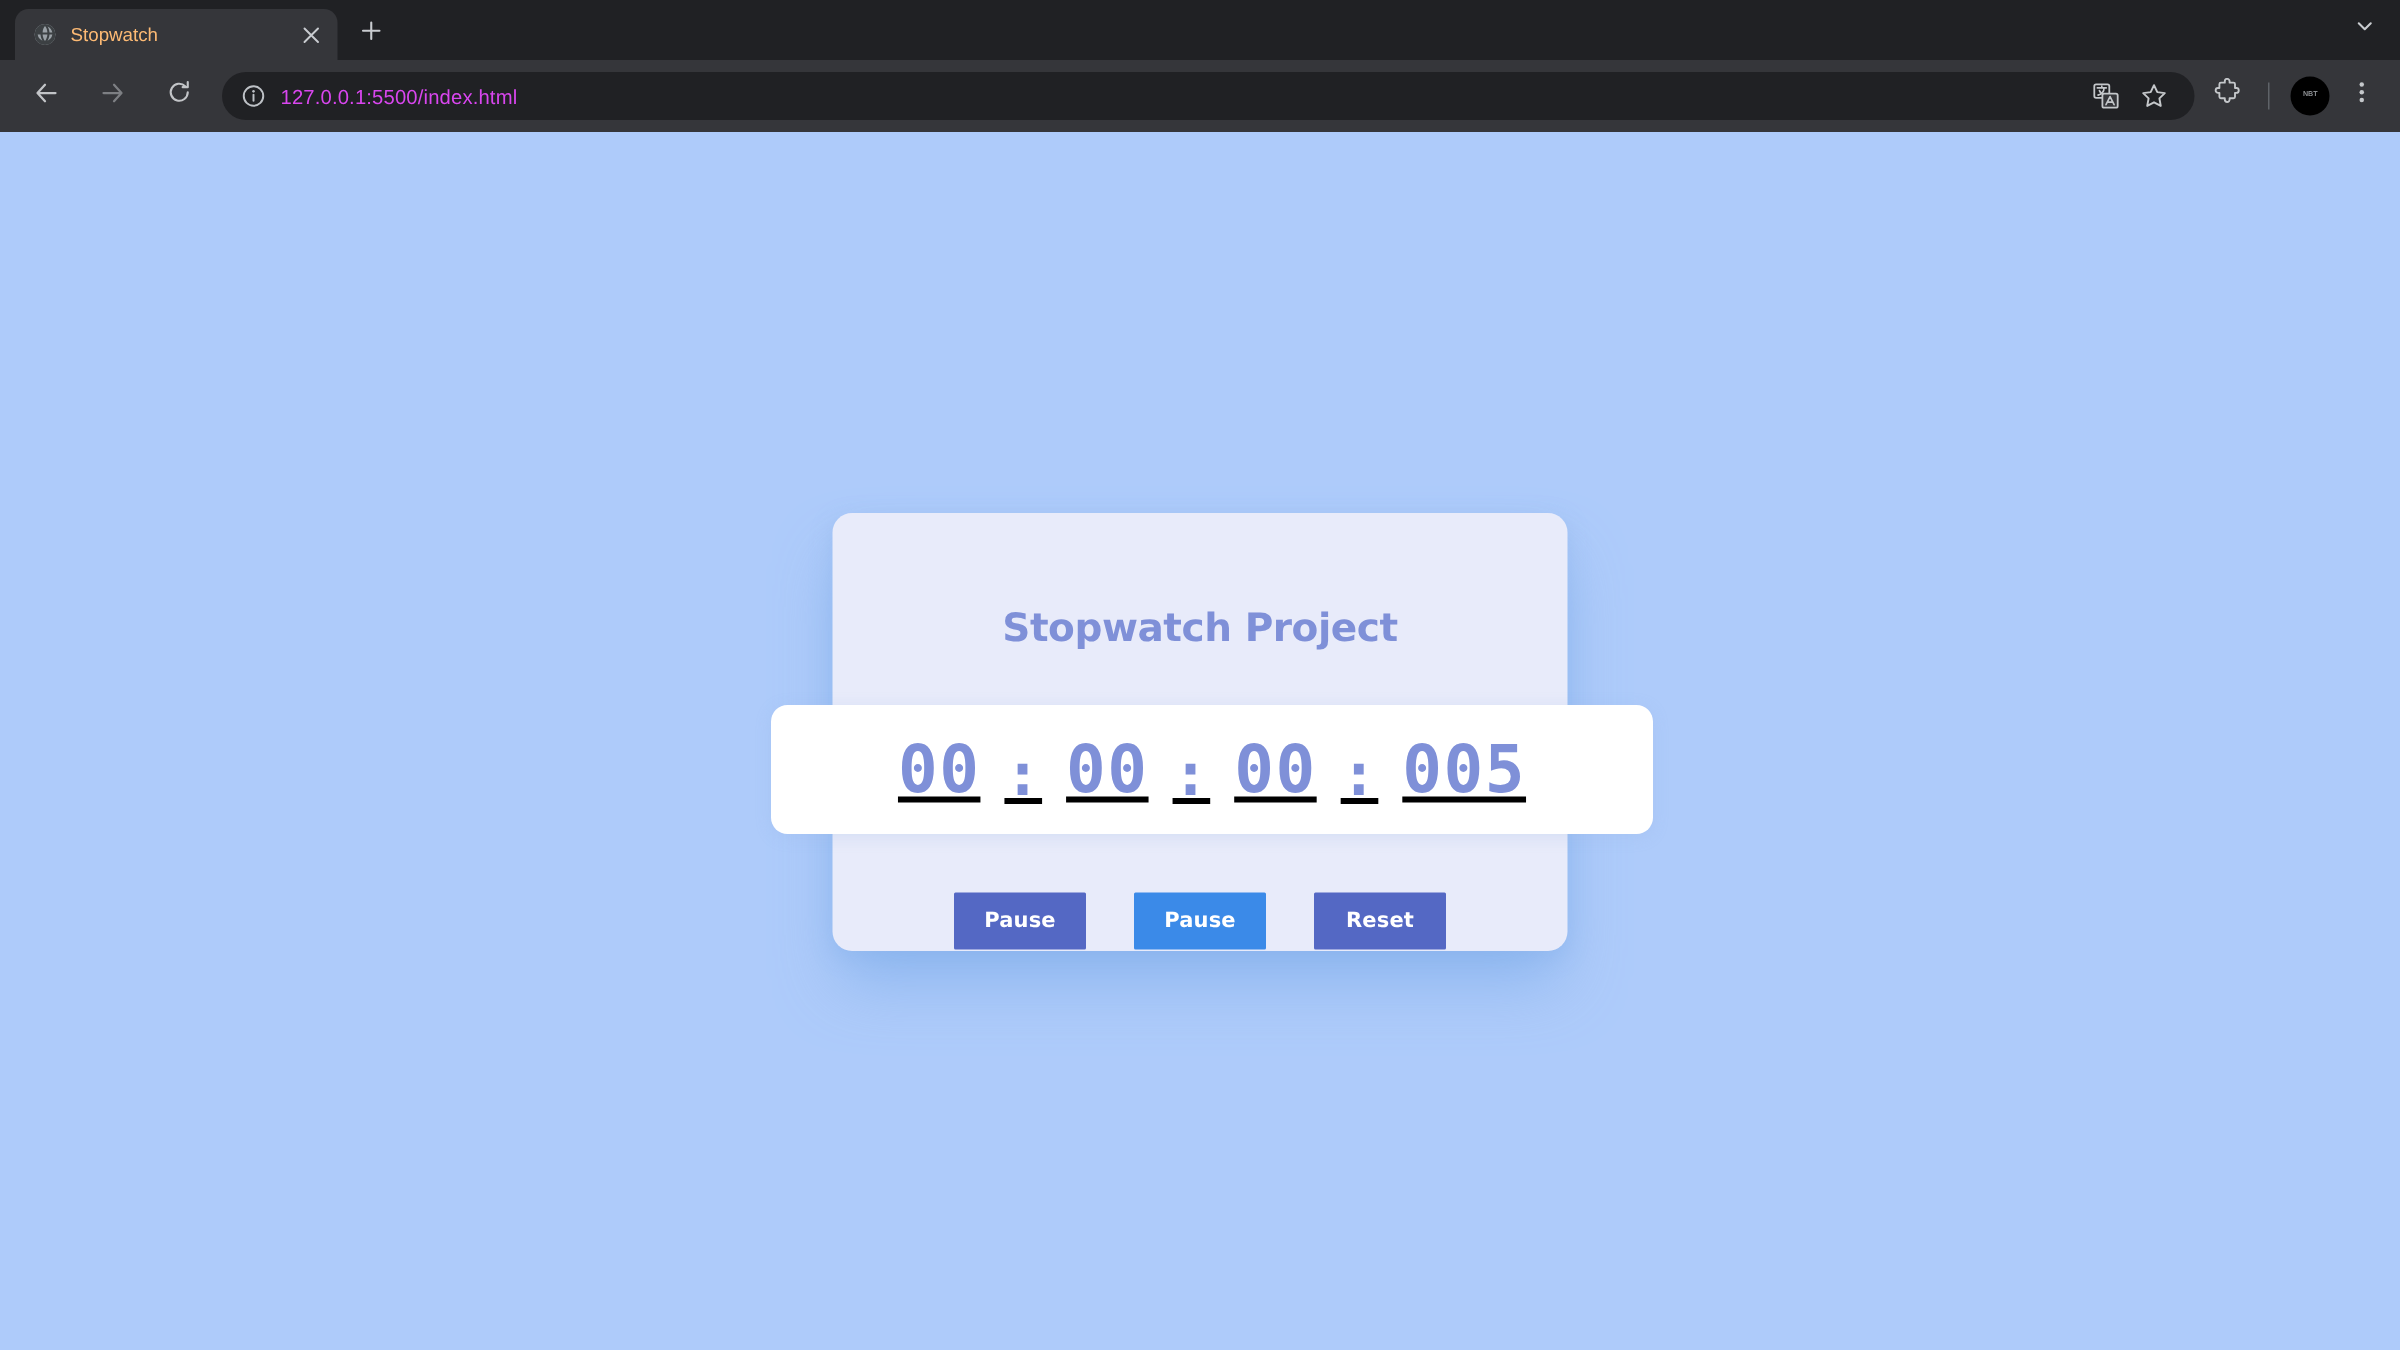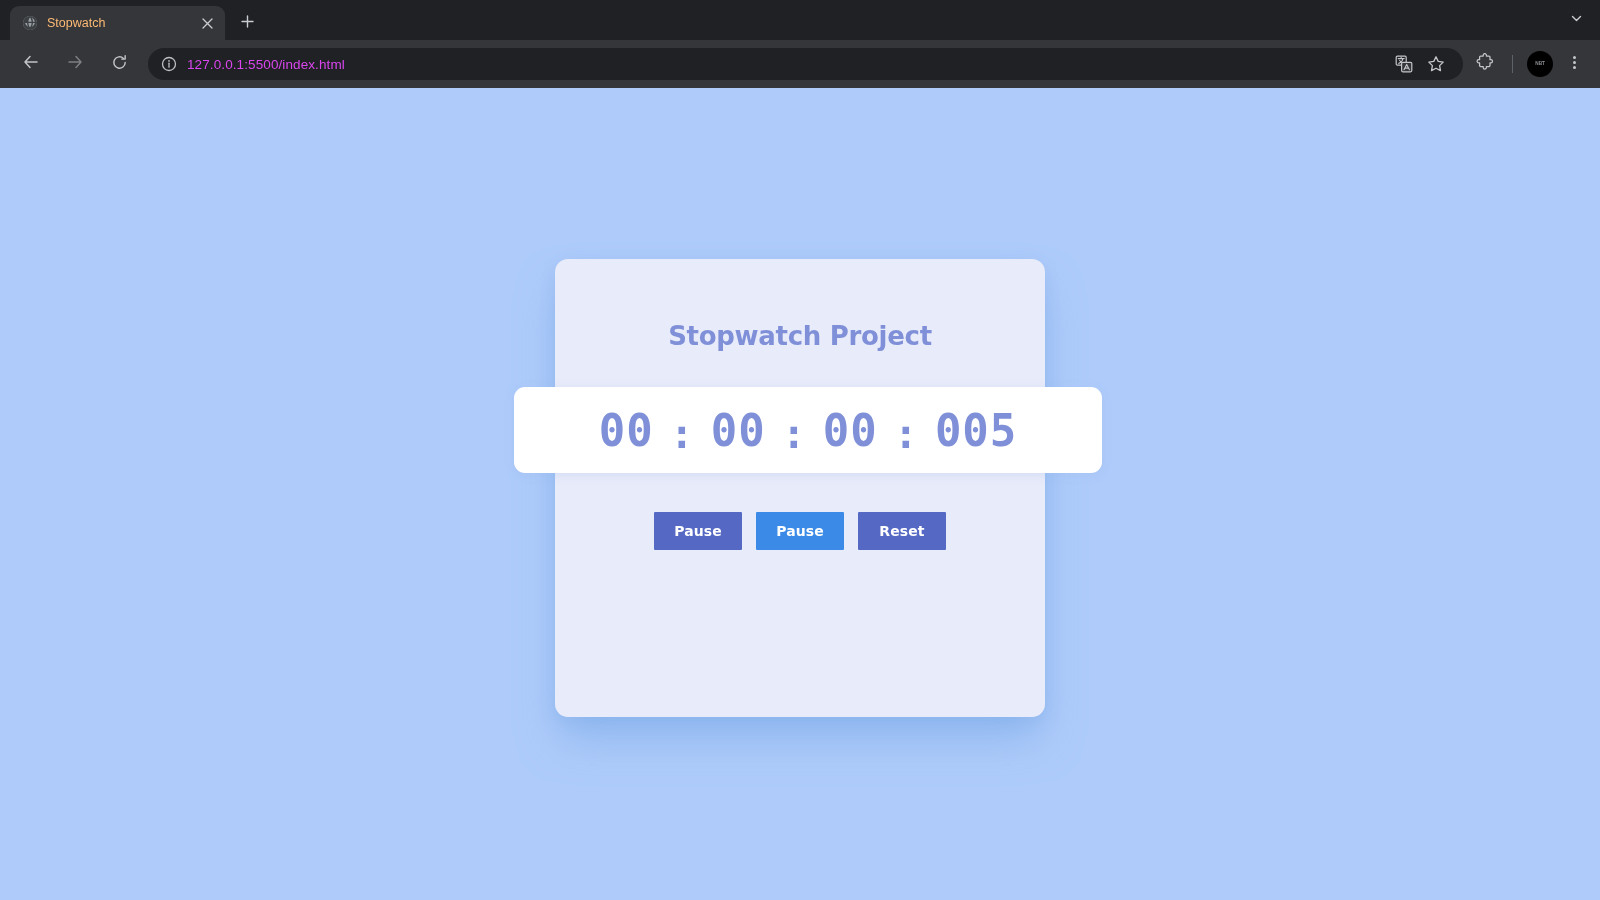--- a/index.html
+++ b/index.html
@@ -209,21 +209,21 @@
     justify-content: center;
   }
 
   .card-wrap {
     position: relative;
     margin-top: -12px;
   }
 
   .card {
     width: 490px;
-    height: 458px;
+    height: 292px;
     background: #e8ebfa;
     border-radius: 13px;
     box-shadow: 0 26px 42px -6px rgba(130,175,235,0.75),
                 0 4px 14px rgba(140,180,235,0.45);
     position: relative;
     display: flex;
     flex-direction: column;
     align-items: center;
   }
 
@@ -241,20 +241,21 @@
     left: -41px;
     top: 128px;
     width: 588px;
     height: 86px;
     background: #ffffff;
     border-radius: 11px;
     display: flex;
     align-items: center;
     justify-content: center;
     box-shadow: 0 2px 10px rgba(150,180,230,0.25);
+    text-decoration: underline;
   }
 
   .timer {
     font-family: "DejaVu Sans Mono", monospace;
     font-size: 44px;
     font-weight: 700;
     color: #7f90d8;
     letter-spacing: 1px;
     display: flex;
     align-items: center;
@@ -271,21 +272,21 @@
     font-size: 40px;
   }
 
   .btn-row {
     position: absolute;
     top: 253px;
     left: 0;
     width: 100%;
     display: flex;
     justify-content: center;
-    gap: 14px;
+    gap: 32px;
   }
 
   .btn {
     min-width: 88px;
     height: 38px;
     border: none;
     color: #ffffff;
     font-family: "DejaVu Sans", sans-serif;
     font-size: 14px;
     font-weight: 600;

